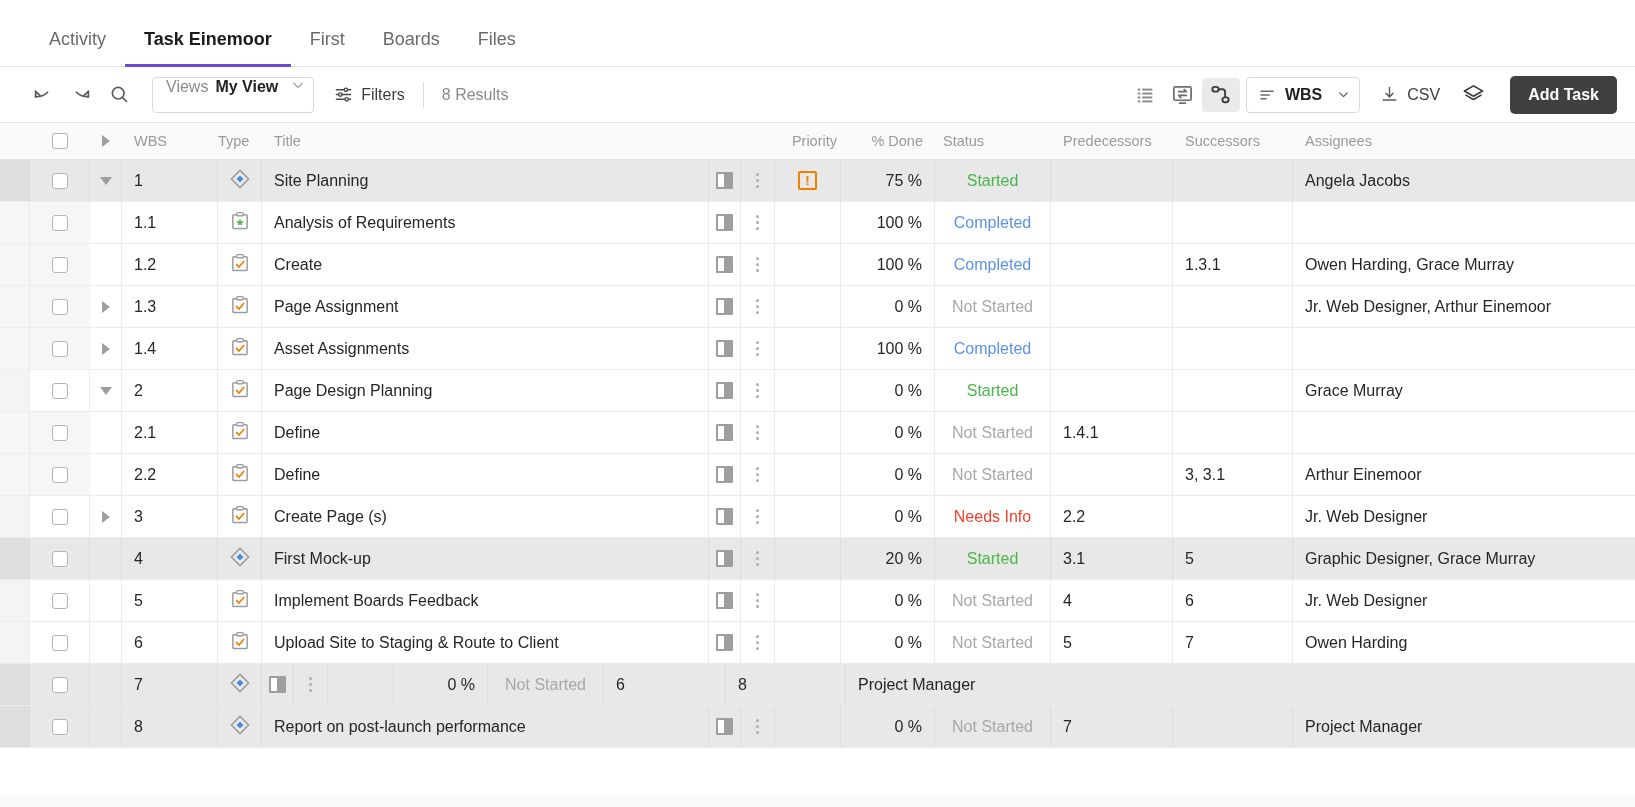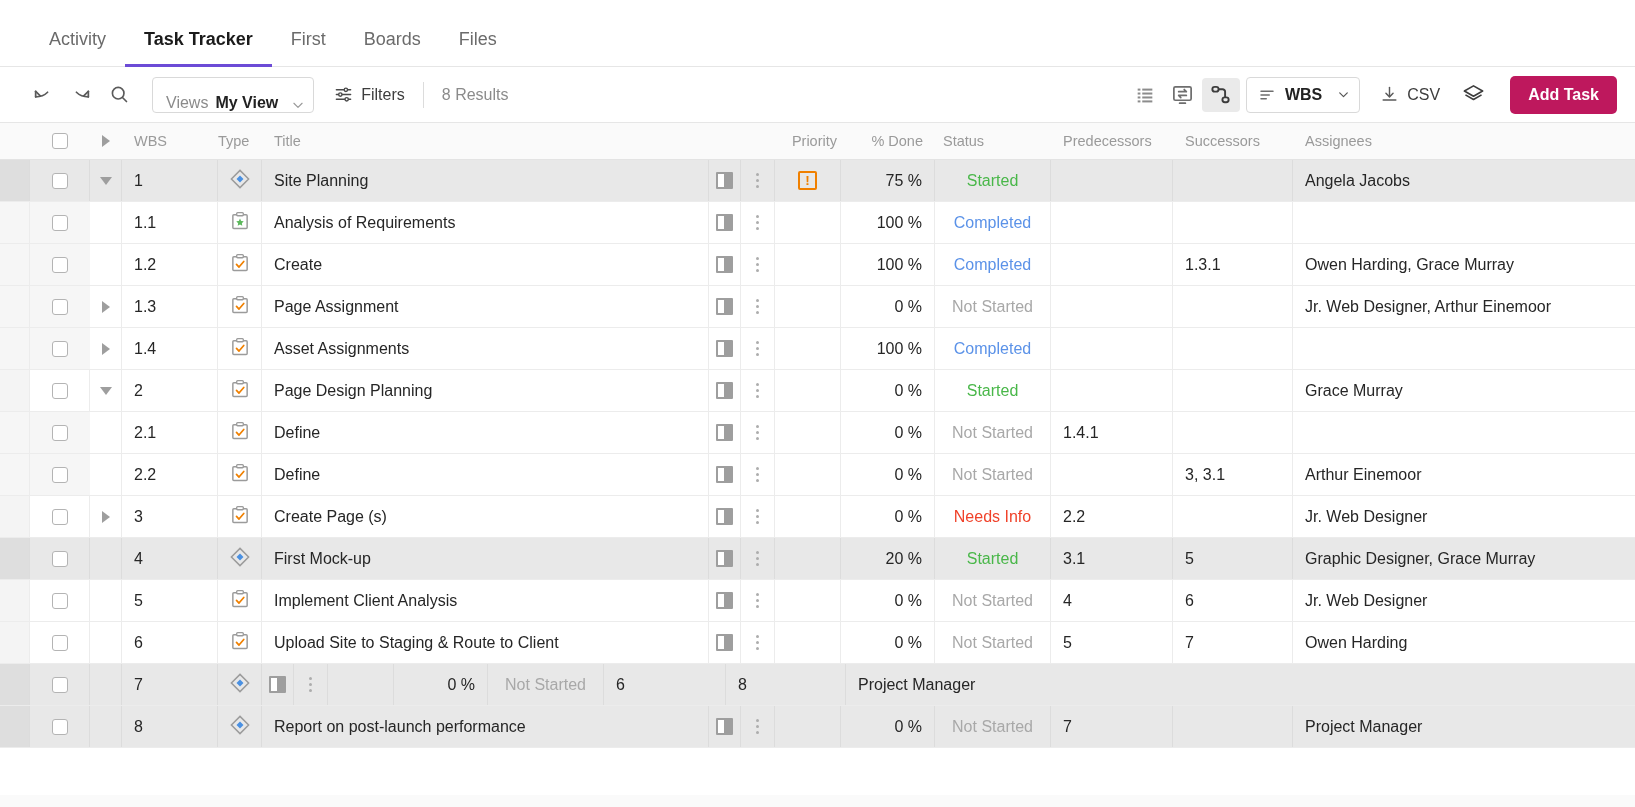--- a/index.html
+++ b/index.html
@@ -43,21 +43,21 @@
     gap: 0;
   }
   .tb-icon {
     width: 38px; height: 34px;
     display: flex; align-items: center; justify-content: center;
     cursor: pointer; color: #5a5a5a; border-radius: 4px;
     flex: none;
   }
   .tb-icon.sp8 { margin-right: 8px; }
   .views-box {
-    display: flex; align-items: flex-end;
+    display: flex; align-items: flex-start;
     height: 36px;
     border: 1px solid #d9d9d9;
     border-radius: 4px;
     padding: 0 8px 0 13px;
     margin-left: 6px;
     cursor: pointer;
     background: #fff;
     gap: 7px;
   }
   .views-lbl { font-size: 16px; color: #8b8b8b; }
@@ -78,21 +78,21 @@
     height: 36px; border:1px solid #d9d9d9; border-radius:4px;
     padding: 0 9px 0 11px; margin-left: 6px; cursor:pointer; background:#fff;
   }
   .sort-box .lbl { font-size:16px; color:#222; font-weight:700; }
   .csv {
     display:flex; align-items:center; gap:8px; margin-left:20px; cursor:pointer; color:#5a5a5a;
   }
   .csv span { font-size:16px; color:#3d3d3d; }
   .addbtn {
     margin-left: 18px;
-    background: #be185d; color:#fff; font-size:16px; font-weight:700;
+    background: #404040; color:#fff; font-size:16px; font-weight:700;
     height: 38px; padding: 0 18px; border:none; border-radius:5px; cursor:pointer;
     font-family: "Liberation Sans", sans-serif;
   }
 
   
   .grid { width: 1635px; background: #fff; }
   .hdr {
     display: flex; height: 37px; align-items: center;
     background: #fafafa; border-bottom: 1px solid #e3e3e3;
     color: #9a9a9a; font-size: 14.5px;
@@ -166,21 +166,21 @@
 
   .scrollbar-bottom { position:absolute; left:0; bottom:0; width:1635px; height:12px; background:#fafafa; }
 </style>
 </head>
 <body>
 
 <div class="app">
 
   <div class="tabbar" id="tabbar">
       <div class="tab">Activity</div>
-      <div class="tab active">Task Tracker</div>
+      <div class="tab active">Task Einemoor</div>
       <div class="tab">First</div>
       <div class="tab">Boards</div>
       <div class="tab">Files</div>
     </div>
 
   <div class="toolbar">
     <div class="tb-icon">
       <svg width="22" height="22" viewBox="0 0 24 24" fill="none" stroke="#5a5a5a" stroke-width="1.9" stroke-linecap="round" stroke-linejoin="round">
           <path d="M4 8 L4 14"></path>
           <path d="M4 14 C 9 14, 13 13, 17 9"></path>
@@ -693,21 +693,21 @@
           <div class="c c-exp"></div>
           <div class="c c-wbs">5</div>
           <div class="c c-type">
             <span><svg width="22" height="22" viewBox="0 0 24 24">
                 <rect x="4.2" y="5.2" width="15.6" height="15" rx="1.1" fill="#fff" stroke="#9b9b9b" stroke-width="1.6"></rect>
                 <rect x="8.4" y="2.8" width="7.2" height="3.5" rx="1" fill="#fff" stroke="#9b9b9b" stroke-width="1.5"></rect>
                 <path d="M8.2 13.6 L10.9 16.4 L16.1 10.3" fill="none" stroke="#f08000" stroke-width="1.9" stroke-linecap="round" stroke-linejoin="round"></path>
               </svg></span>
           </div>
           <div class="c c-title">
-            <span class="ttl">Implement Client Analysis</span>
+            <span class="ttl">Implement Boards Feedback</span>
           </div>
           <div class="c c-panel">
             <span class="panel-ic">
               <span class="l"></span>
               <span class="r"></span>
             </span>
           </div>
           <div class="c c-kebab">
             <span class="kebab">
               <i></i>

